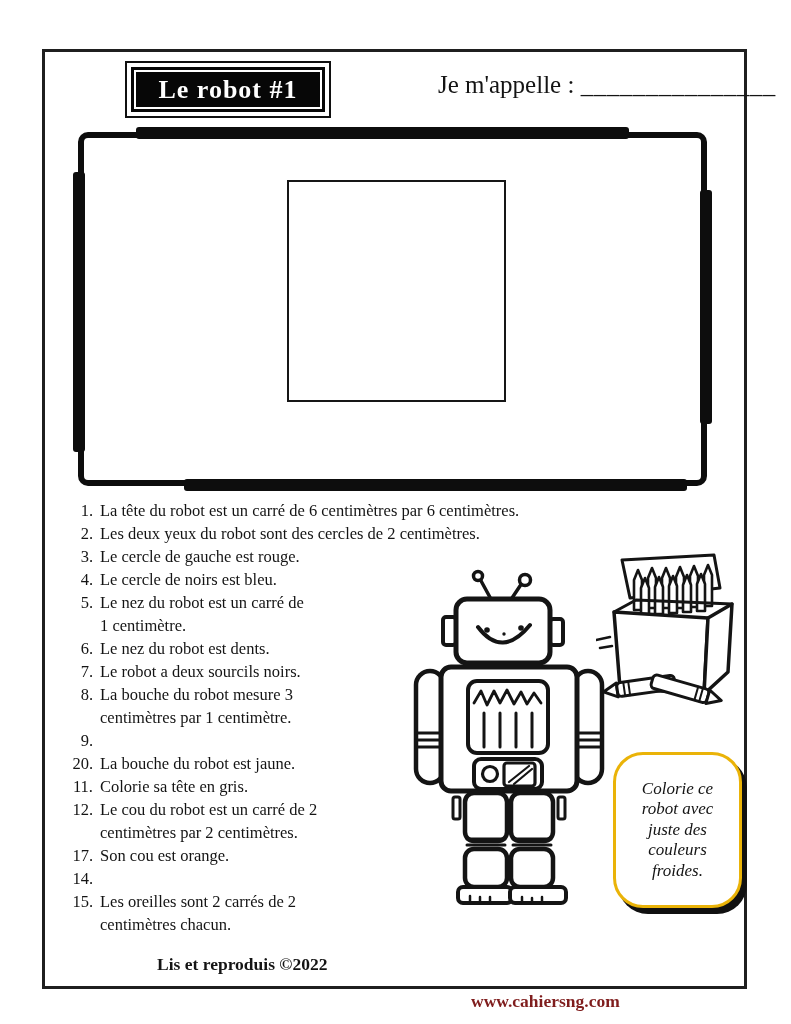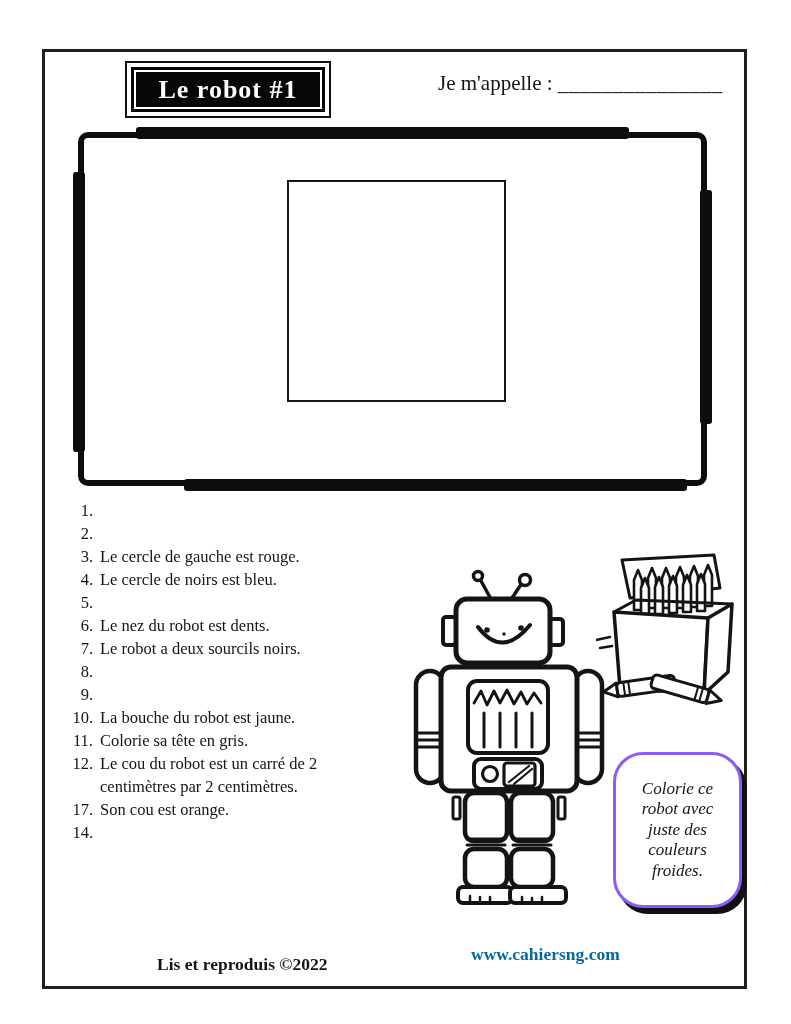--- a/index.html
+++ b/index.html
@@ -21,21 +21,21 @@
     display:flex;align-items:center;justify-content:center;
   }
   .title-inner::after{
     content:"";position:absolute;inset:3px;border:2px solid #ffffff;pointer-events:none;
   }
   .title-text{
     color:#ffffff;font-weight:bold;font-size:26px;letter-spacing:1px;white-space:nowrap;
   }
   
   .name-row{
-    position:absolute;left:438px;top:63px;font-size:21px;font-weight:500;white-space:nowrap;
+    position:absolute;left:438px;top:63px;font-size:25px;font-weight:500;white-space:nowrap;
   }
   .name-blank{letter-spacing:0.5px;}
   
   .frame{
     position:absolute;left:78px;top:124px;width:629px;height:354px;
     border:6px solid #0d0d0d;border-radius:10px;box-sizing:border-box;background:#ffffff;
   }
   .frame .bar{position:absolute;background:#0d0d0d;}
   .frame .bar.top{left:52px;right:72px;top:-11px;height:12px;border-radius:3px;}
   .frame .bar.bottom{left:100px;right:14px;bottom:-11px;height:12px;border-radius:3px;}
@@ -55,34 +55,34 @@
   .li .txt{white-space:pre-line;}
   
   .robot-wrap{position:absolute;left:408px;top:553px;width:200px;height:352px;}
   .crayons-wrap{position:absolute;left:596px;top:544px;width:150px;height:168px;}
   svg .ln{fill:none;stroke:#141414;stroke-linecap:round;stroke-linejoin:round;}
   svg .fw{fill:#ffffff;stroke:#141414;stroke-linejoin:round;}
   svg .fb{fill:#141414;stroke:none;}
   
   .bubble{
     position:absolute;left:613px;top:744px;width:129px;height:156px;
-    border:3px solid #8b5cf6;border-radius:30px;background:#ffffff;
+    border:3px solid #eab308;border-radius:30px;background:#ffffff;
     box-shadow:5px 6px 0 #101010;box-sizing:border-box;
     display:flex;align-items:center;justify-content:center;text-align:center;
   }
   .bubble-text{
     font-style:italic;font-size:17px;line-height:20.5px;white-space:pre-line;font-weight:500;
   }
   
   .footer-credit{
     position:absolute;left:157px;top:946px;font-weight:bold;font-size:17.5px;white-space:nowrap;
   }
   .footer-url{
-    position:absolute;left:471px;top:936px;font-weight:bold;font-size:17.5px;
-    color:#0369a1;text-decoration:none;white-space:nowrap;
+    position:absolute;left:471px;top:983px;font-weight:bold;font-size:17.5px;
+    color:#7f1d1d;text-decoration:none;white-space:nowrap;
   }
 </style>
 </head>
 <body>
 
 <div class="sheet">
 
   <div class="page-border"></div>
 
   <div class="title-box">
@@ -100,68 +100,79 @@
     <div class="bar top"></div>
     <div class="bar bottom"></div>
     <div class="bar left"></div>
     <div class="bar right"></div>
   </div>
   <div class="square-guide"></div>
 
   <div class="list">
     <div class="li">
         <span class="num">1.</span>
+        <span class="txt">La tête du robot est un carré de 6 centimètres par 6 centimètres.</span>
       </div>
     <div class="li">
         <span class="num">2.</span>
+        <span class="txt">Les deux yeux du robot sont des cercles de 2 centimètres.</span>
       </div>
     <div class="li">
         <span class="num">3.</span>
         <span class="txt">Le cercle de gauche est rouge.</span>
       </div>
     <div class="li">
         <span class="num">4.</span>
         <span class="txt">Le cercle de noirs est bleu.</span>
       </div>
     <div class="li">
         <span class="num">5.</span>
+        <span class="txt">Le nez du robot est un carré de
+1 centimètre.</span>
       </div>
     <div class="li">
         <span class="num">6.</span>
         <span class="txt">Le nez du robot est dents.</span>
       </div>
     <div class="li">
         <span class="num">7.</span>
         <span class="txt">Le robot a deux sourcils noirs.</span>
       </div>
     <div class="li">
         <span class="num">8.</span>
+        <span class="txt">La bouche du robot mesure 3
+centimètres par 1 centimètre.</span>
       </div>
     <div class="li">
         <span class="num">9.</span>
       </div>
     <div class="li">
-        <span class="num">10.</span>
+        <span class="num">20.</span>
         <span class="txt">La bouche du robot est jaune.</span>
       </div>
     <div class="li">
         <span class="num">11.</span>
         <span class="txt">Colorie sa tête en gris.</span>
       </div>
     <div class="li">
         <span class="num">12.</span>
         <span class="txt">Le cou du robot est un carré de 2
 centimètres par 2 centimètres.</span>
       </div>
     <div class="li">
         <span class="num">17.</span>
         <span class="txt">Son cou est orange.</span>
       </div>
     <div class="li">
         <span class="num">14.</span>
+      </div>
+    <div class="li">
+        <span class="num">15.</span>
+        <span class="txt">Les oreilles sont 2 carrés de 2
+centimètres chacun.</span>
       </div>
   </div>
 
   <div class="robot-wrap">
     <svg width="200" height="352" viewBox="0 0 200 352">
 
       <path class="ln" stroke-width="3.5" d="M84,40 L72,18 M102,40 L114,22"></path>
       <circle class="fw" stroke-width="3.5" cx="70" cy="15" r="4.5"></circle>
       <circle class="fw" stroke-width="3.5" cx="117" cy="19" r="5.5"></circle>
 

